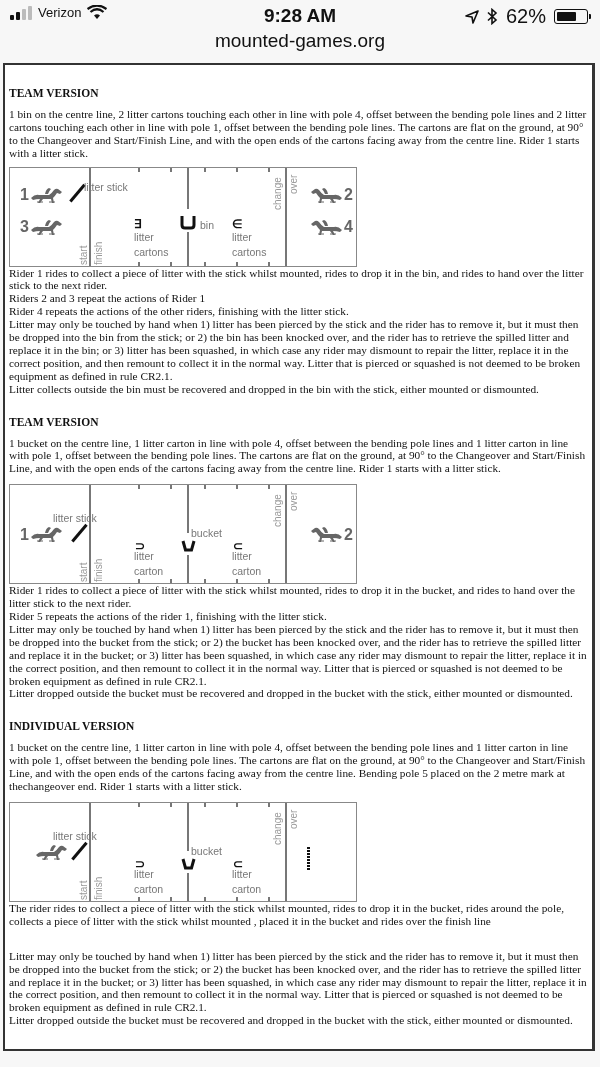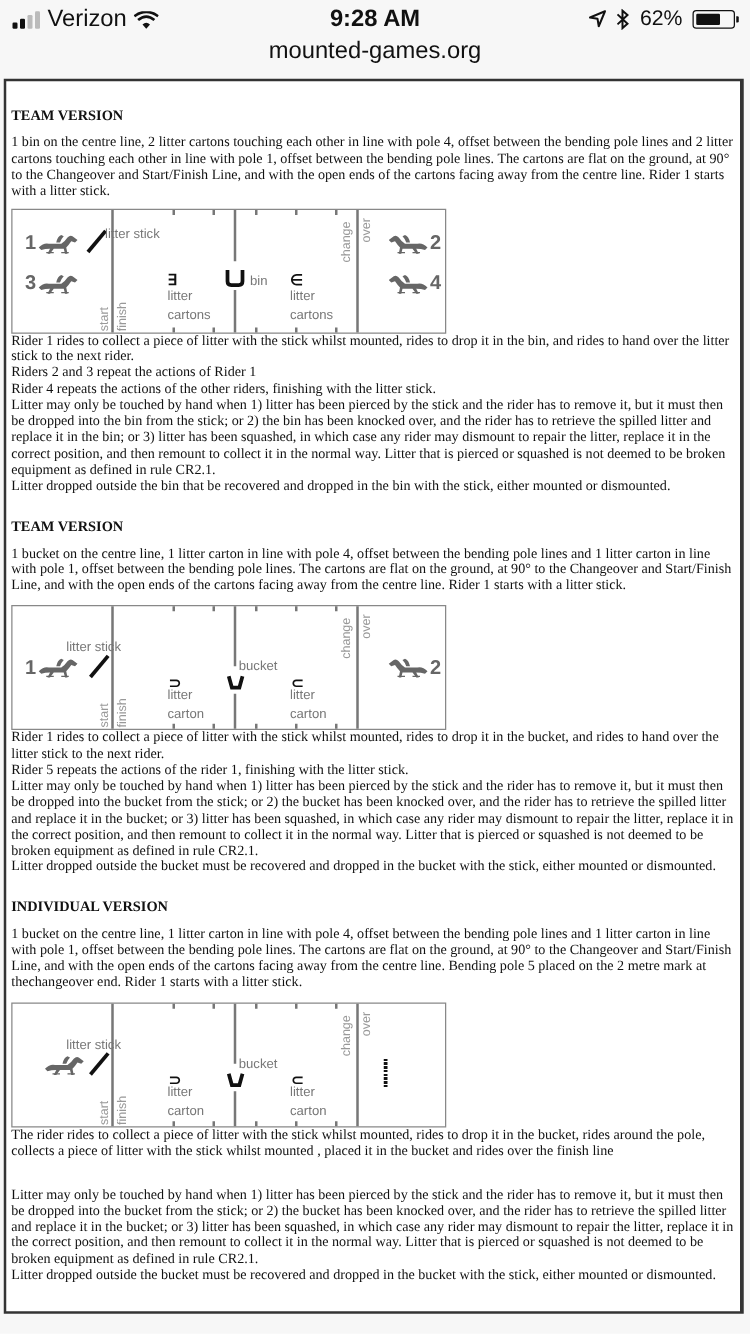--- a/index.html
+++ b/index.html
@@ -1,23 +1,23 @@
 <!DOCTYPE html>
 <html><head>
 <meta charset="utf-8">
 <style>
   html, body { margin: 0; padding: 0; }
   body { width: 600px; height: 1067px; overflow: hidden; background: #f7f7f7; position: relative; font-family: "Liberation Serif", serif; }
   .statusbar { position: absolute; left: 0; top: 0; width: 600px; height: 32px; font-family: "Liberation Sans", sans-serif; color: #111; }
-  .sb-left { position: absolute; left: 10px; top: 5px; display: flex; align-items: center; gap: 6px; font-size: 19px; }
+  .sb-left { position: absolute; left: 10px; top: 5px; display: flex; align-items: center; gap: 6px; font-size: 13px; }
   .signal { display: flex; align-items: flex-end; gap: 2px; height: 14px; }
   .signal span { display: block; width: 4px; background: #111; border-radius: 1px; }
   .signal span.off { background: #bbb; }
   .sb-time { position: absolute; left: 0; right: 0; top: 5px; text-align: center; font-size: 19px; font-weight: bold; }
-  .sb-right { position: absolute; right: 12px; top: 5px; display: flex; align-items: center; gap: 8px; font-size: 17px; }
+  .sb-right { position: absolute; right: 12px; top: 5px; display: flex; align-items: center; gap: 8px; font-size: 20px; }
   .battery { width: 34px; height: 15px; border: 1.5px solid #111; border-radius: 3px; position: relative; box-sizing: border-box; }
   .battery .fill { position: absolute; left: 2px; top: 2px; bottom: 2px; background: #111; border-radius: 1px; }
   .battery::after { content: ""; position: absolute; right: -4px; top: 4px; width: 2px; height: 5px; background: #111; border-radius: 0 1px 1px 0; }
   .urlbar { position: absolute; left: 0; top: 30px; width: 600px; height: 26px; text-align: center; font-family: "Liberation Sans", sans-serif; font-size: 19px; color: #111; }
   .page { position: absolute; left: 3px; top: 63px; width: 592px; height: 988px; border: 2px solid #333; border-right-width: 3px; box-sizing: border-box; background: #fff; padding: 22px 4px 0 4px; overflow: hidden; color: #111; font-size: 11.3px; line-height: 12.9px; }
   .page h2 { font-size: 11.5px; font-weight: bold; margin: 0 0 8px 0; }
   .page p { margin: 0; }
   .gap { height: 22px; }
   .section-gap { height: 20px; }
   .diagram { position: relative; width: 348px; height: 100px; border: 1.5px solid #888; box-sizing: border-box; margin: 7px 0 0 0; font-family: "Liberation Sans", sans-serif; color: #666; }
@@ -148,21 +148,21 @@
     <div class="lbl" style="left:190px; top:51px">bin</div>
 
     <div class="carton" style="left:222px; top:51px">∈</div>
     <div class="lbl" style="left:222px; top:63px">litter</div>
     <div class="lbl" style="left:222px; top:78px">cartons</div>
   </div>
   <p>Rider 1 rides to collect a piece of litter with the stick whilst mounted, rides to drop it in the bin, and rides to hand over the litter stick to the next rider.</p>
   <p>Riders 2 and 3 repeat the actions of Rider 1</p>
   <p>Rider 4 repeats the actions of the other riders, finishing with the litter stick.</p>
   <p>Litter may only be touched by hand when 1) litter has been pierced by the stick and the rider has to remove it, but it must then be dropped into the bin from the stick; or 2) the bin has been knocked over, and the rider has to retrieve the spilled litter and replace it in the bin; or 3) litter has been squashed, in which case any rider may dismount to repair the litter, replace it in the correct position, and then remount to collect it in the normal way. Litter that is pierced or squashed is not deemed to be broken equipment as defined in rule CR2.1.</p>
-  <p>Litter dropped outside the bin that be recovered and dropped in the bin with the stick, either mounted or dismounted.</p>
+  <p>Litter collects outside the bin must be recovered and dropped in the bin with the stick, either mounted or dismounted.</p>
 
   <div class="section-gap"></div>
 
   <h2>TEAM VERSION</h2>
   <p>1 bucket on the centre line, 1 litter carton in line with pole 4, offset between the bending pole lines and 1 litter carton in line with pole 1, offset between the bending pole lines. The cartons are flat on the ground, at 90° to the Changeover and Start/Finish Line, and with the open ends of the cartons facing away from the centre line. Rider 1 starts with a litter stick.</p>
   <div class="diagram" style="margin-top:9px">
     <div class="vline" style="left:79px"></div>
     <div class="vline" style="left:177px; top:0; height:48px"></div>
     <div class="vline" style="left:177px; top:70px; bottom:0; height:auto"></div>
     <div class="vline" style="left:275px"></div>

